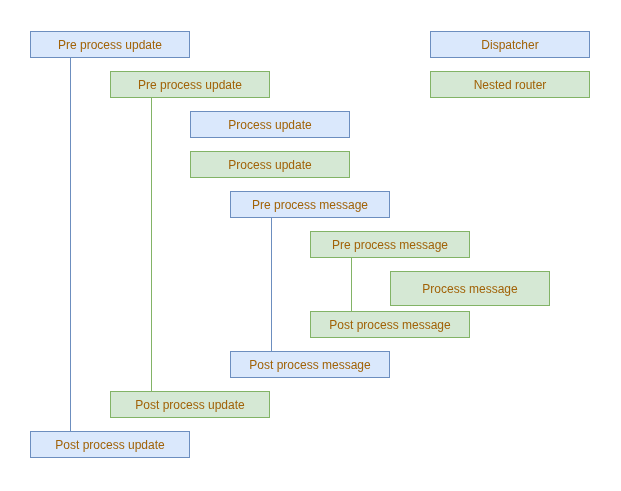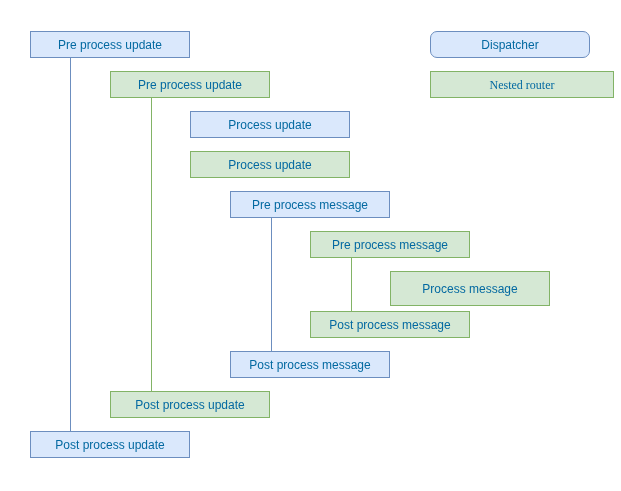--- a/index.html
+++ b/index.html
@@ -21,21 +21,21 @@
     background: #ffffff;
   }
   .node {
     position: absolute;
     box-sizing: border-box;
     display: flex;
     align-items: center;
     justify-content: center;
     font-size: 12px;
     line-height: 14px;
-    color: #0369a1;
+    color: #a16207;
     text-align: center;
     border-width: 1px;
     border-style: solid;
     white-space: nowrap;
   }
   .node.blue {
     background: #dae8fc;
     border-color: #6c8ebf;
   }
   .node.green {
@@ -68,16 +68,16 @@
   <div class="node blue" style="left:190px; top:111px; width:160px; height:27px;">Process update</div>
   <div class="node green" style="left:190px; top:151px; width:160px; height:27px;">Process update</div>
   <div class="node blue" style="left:230px; top:191px; width:160px; height:27px;">Pre process message</div>
   <div class="node green" style="left:310px; top:231px; width:160px; height:27px;">Pre process message</div>
   <div class="node green" style="left:390px; top:271px; width:160px; height:35px;">Process message</div>
   <div class="node green" style="left:310px; top:311px; width:160px; height:27px;">Post process message</div>
   <div class="node blue" style="left:230px; top:351px; width:160px; height:27px;">Post process message</div>
   <div class="node green" style="left:110px; top:391px; width:160px; height:27px;">Post process update</div>
   <div class="node blue" style="left:30px;  top:431px; width:160px; height:27px;">Post process update</div>
 
-  <div class="node blue" style="left:430px; top:31px; width:160px; height:27px;border-radius:7px;">Dispatcher</div>
-  <div class="node green" style="left:430px; top:71px; width:184px; height:27px;font-family:Liberation Serif, serif;">Nested router</div>
+  <div class="node blue" style="left:430px; top:31px; width:160px; height:27px;">Dispatcher</div>
+  <div class="node green" style="left:430px; top:71px; width:160px; height:27px;">Nested router</div>
 
 </div>
 
 </body></html>

